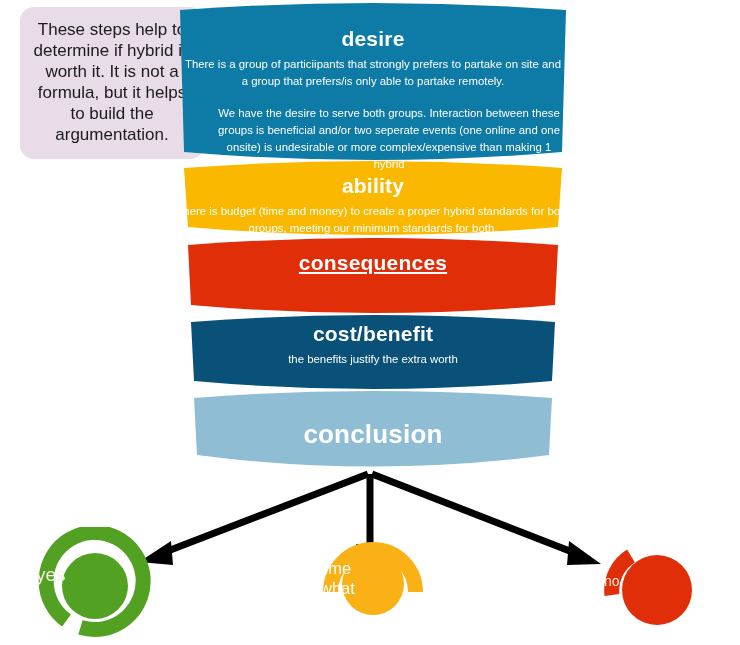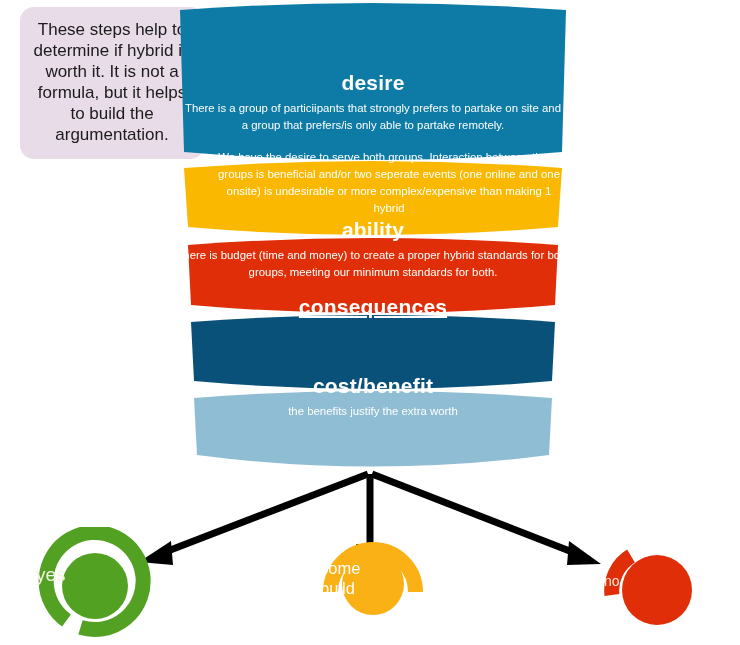--- a/index.html
+++ b/index.html
@@ -18,38 +18,38 @@
     box-sizing:border-box;
     text-align:center;
     font-size:17px;line-height:21px;color:#1b1b1b;
   }
 
   
   .funnel{position:absolute;left:178px;top:0px;width:390px;height:470px;}
   .funnel svg{position:absolute;left:0;top:0;}
   .bandtext{
     position:absolute;left:0;width:390px;
-    text-align:center;color:#ffffff;pointer-events:none;margin-top:44px;
+    text-align:center;color:#ffffff;pointer-events:none;
   }
   .bandtext .ttl{
     font-weight:bold;letter-spacing:.2px;
     font-size:21px;line-height:26px;margin:0;
   }
   .bandtext .sub{
     font-size:11.4px;line-height:17px;margin:4px 0 0 0;
     padding:0 6px;box-sizing:border-box;
   }
   .bandtext .sub.wide{padding:0;width:394px;margin-left:-2px;}
   .bandtext .sub p{margin:0;}
   .bandtext .sub p + p{margin-top:15px;padding-left:32px;}
 
   #t-desire{top:26px;}
   #t-ability{top:173px;}
   #t-consequences{top:250px;text-decoration:underline;}
-  #t-costbenefit{top:329px;}
+  #t-costbenefit{top:321px;}
   #t-conclusion{top:421px;}
   #t-conclusion .ttl{font-size:26px;}
 
   
   .arrows{position:absolute;left:0;top:455px;width:740px;height:140px;}
 
   
   .node{position:absolute;}
   .node .lbl{
     position:absolute;left:0;width:100%;
@@ -141,22 +141,22 @@
     </svg>
     <div class="lbl">yes</div>
   </div>
 
   <div class="node" id="node-somewhat">
     <svg width="106" height="106" viewBox="0 0 106 106">
       <path fill="none" stroke="#f9b116" stroke-width="15" d="M 10.5 64 A 42.5 42.5 0 1 1 95.5 64"></path>
       <circle cx="53" cy="56" r="31" fill="#f9b116"></circle>
     </svg>
     <div class="lbl">
-      <div>some</div>
-      <div>build</div>
+      <div>time</div>
+      <div>what</div>
     </div>
   </div>
 
   <div class="node" id="node-no">
     <svg width="100" height="100" viewBox="0 0 100 100">
       <path fill="none" stroke="#df2e08" stroke-width="15" d="M 8 57 A 40 40 0 0 1 27 18"></path>
       <circle cx="53" cy="52" r="35" fill="#df2e08"></circle>
     </svg>
     <div class="lbl">no</div>
   </div>

